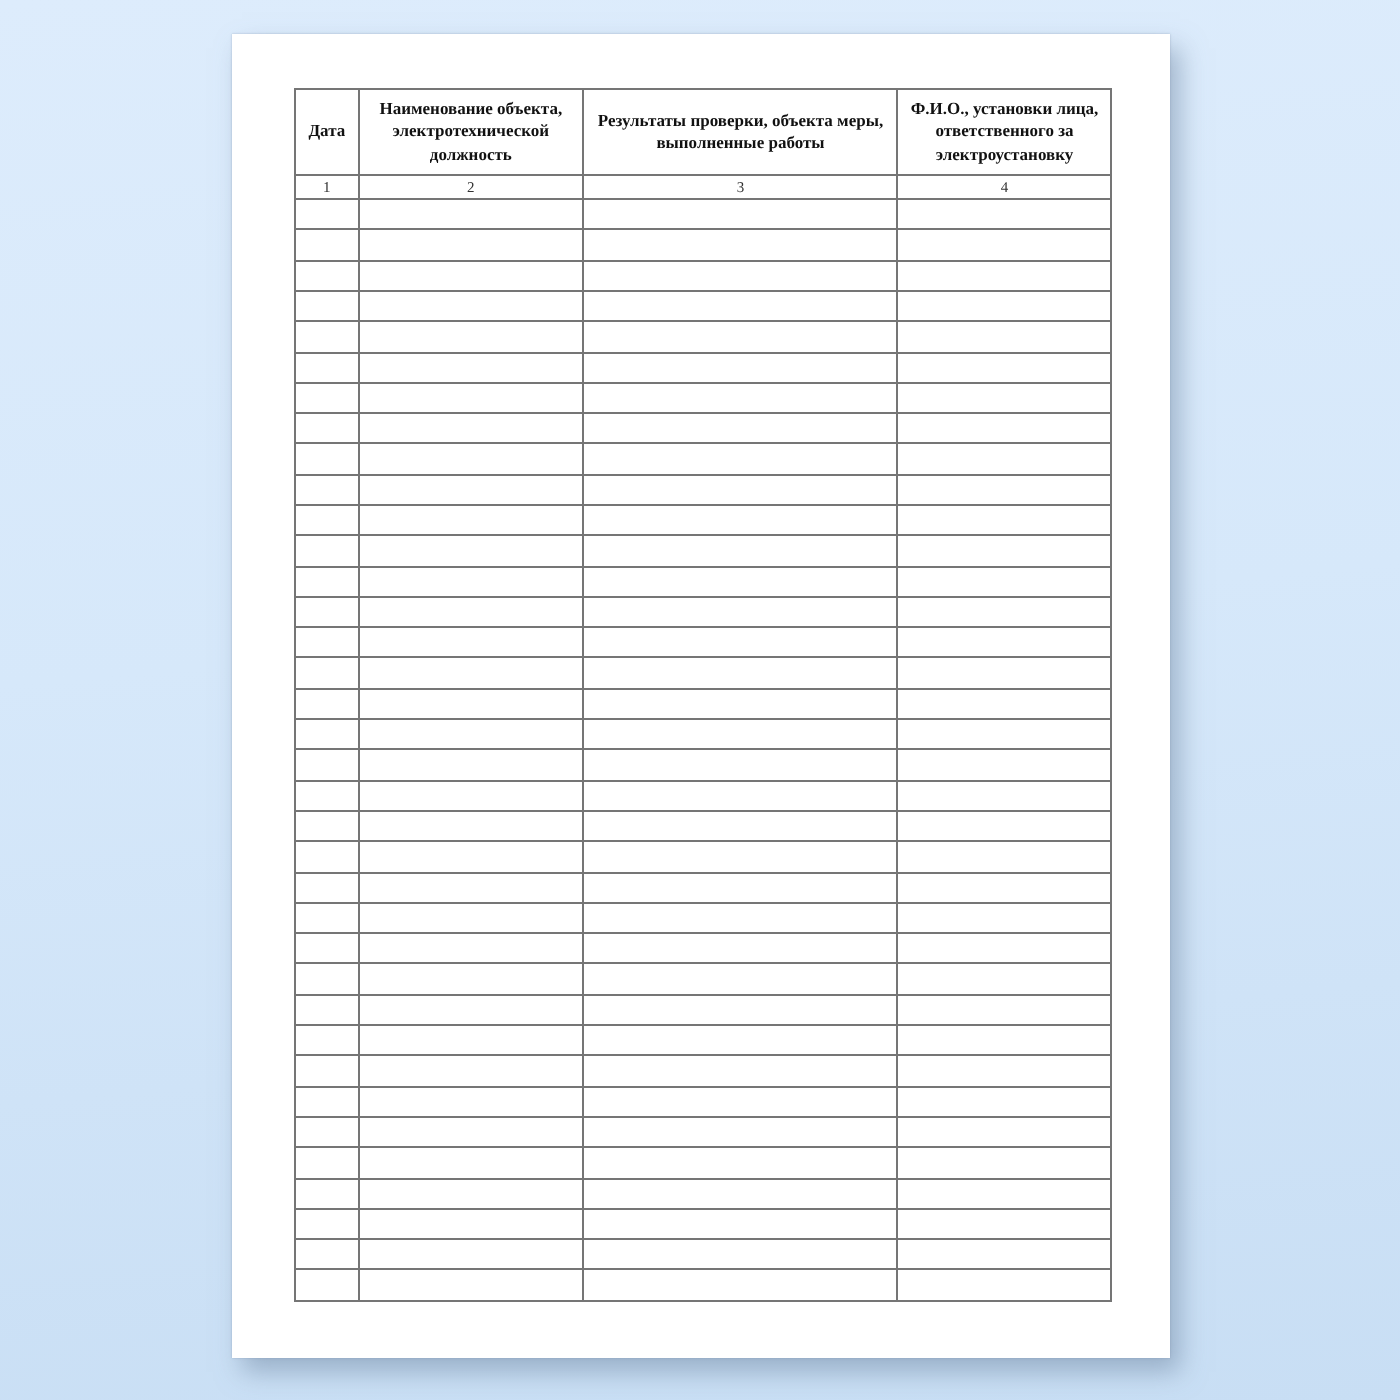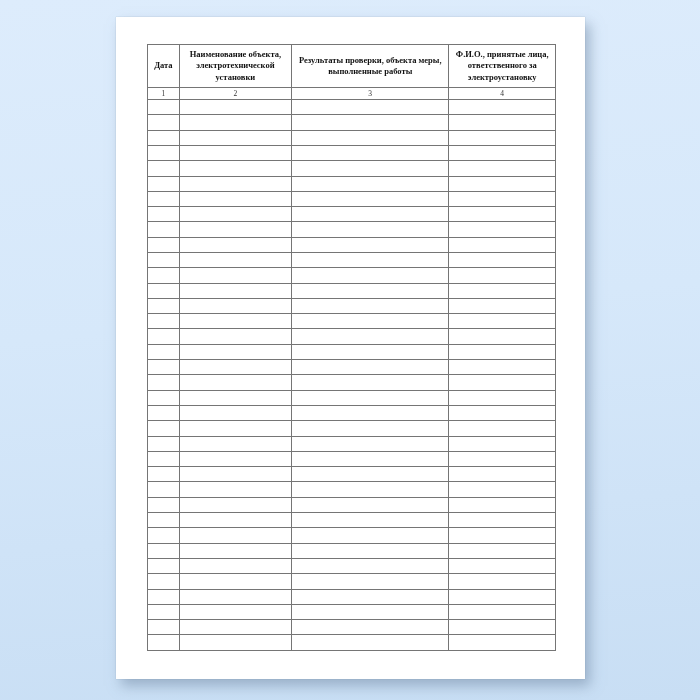--- a/index.html
+++ b/index.html
@@ -68,23 +68,23 @@
   <table class="journal">
       <colgroup>
         <col class="col-0">
         <col class="col-1">
         <col class="col-2">
         <col class="col-3">
       </colgroup>
       <thead>
         <tr class="header-row">
           <th>Дата</th>
-          <th>Наименование объекта, электротехнической установки</th>
+          <th>Наименование объекта, электротехнической должность</th>
           <th>Результаты проверки, объекта меры, выполненные работы</th>
-          <th>Ф.И.О., принятые лица, ответственного за электроустановку</th>
+          <th>Ф.И.О., установки лица, ответственного за электроустановку</th>
         </tr>
       </thead>
       <tbody>
         <tr class="num-row">
           <td>1</td>
           <td>2</td>
           <td>3</td>
           <td>4</td>
         </tr>
         <tr class="empty-row">

